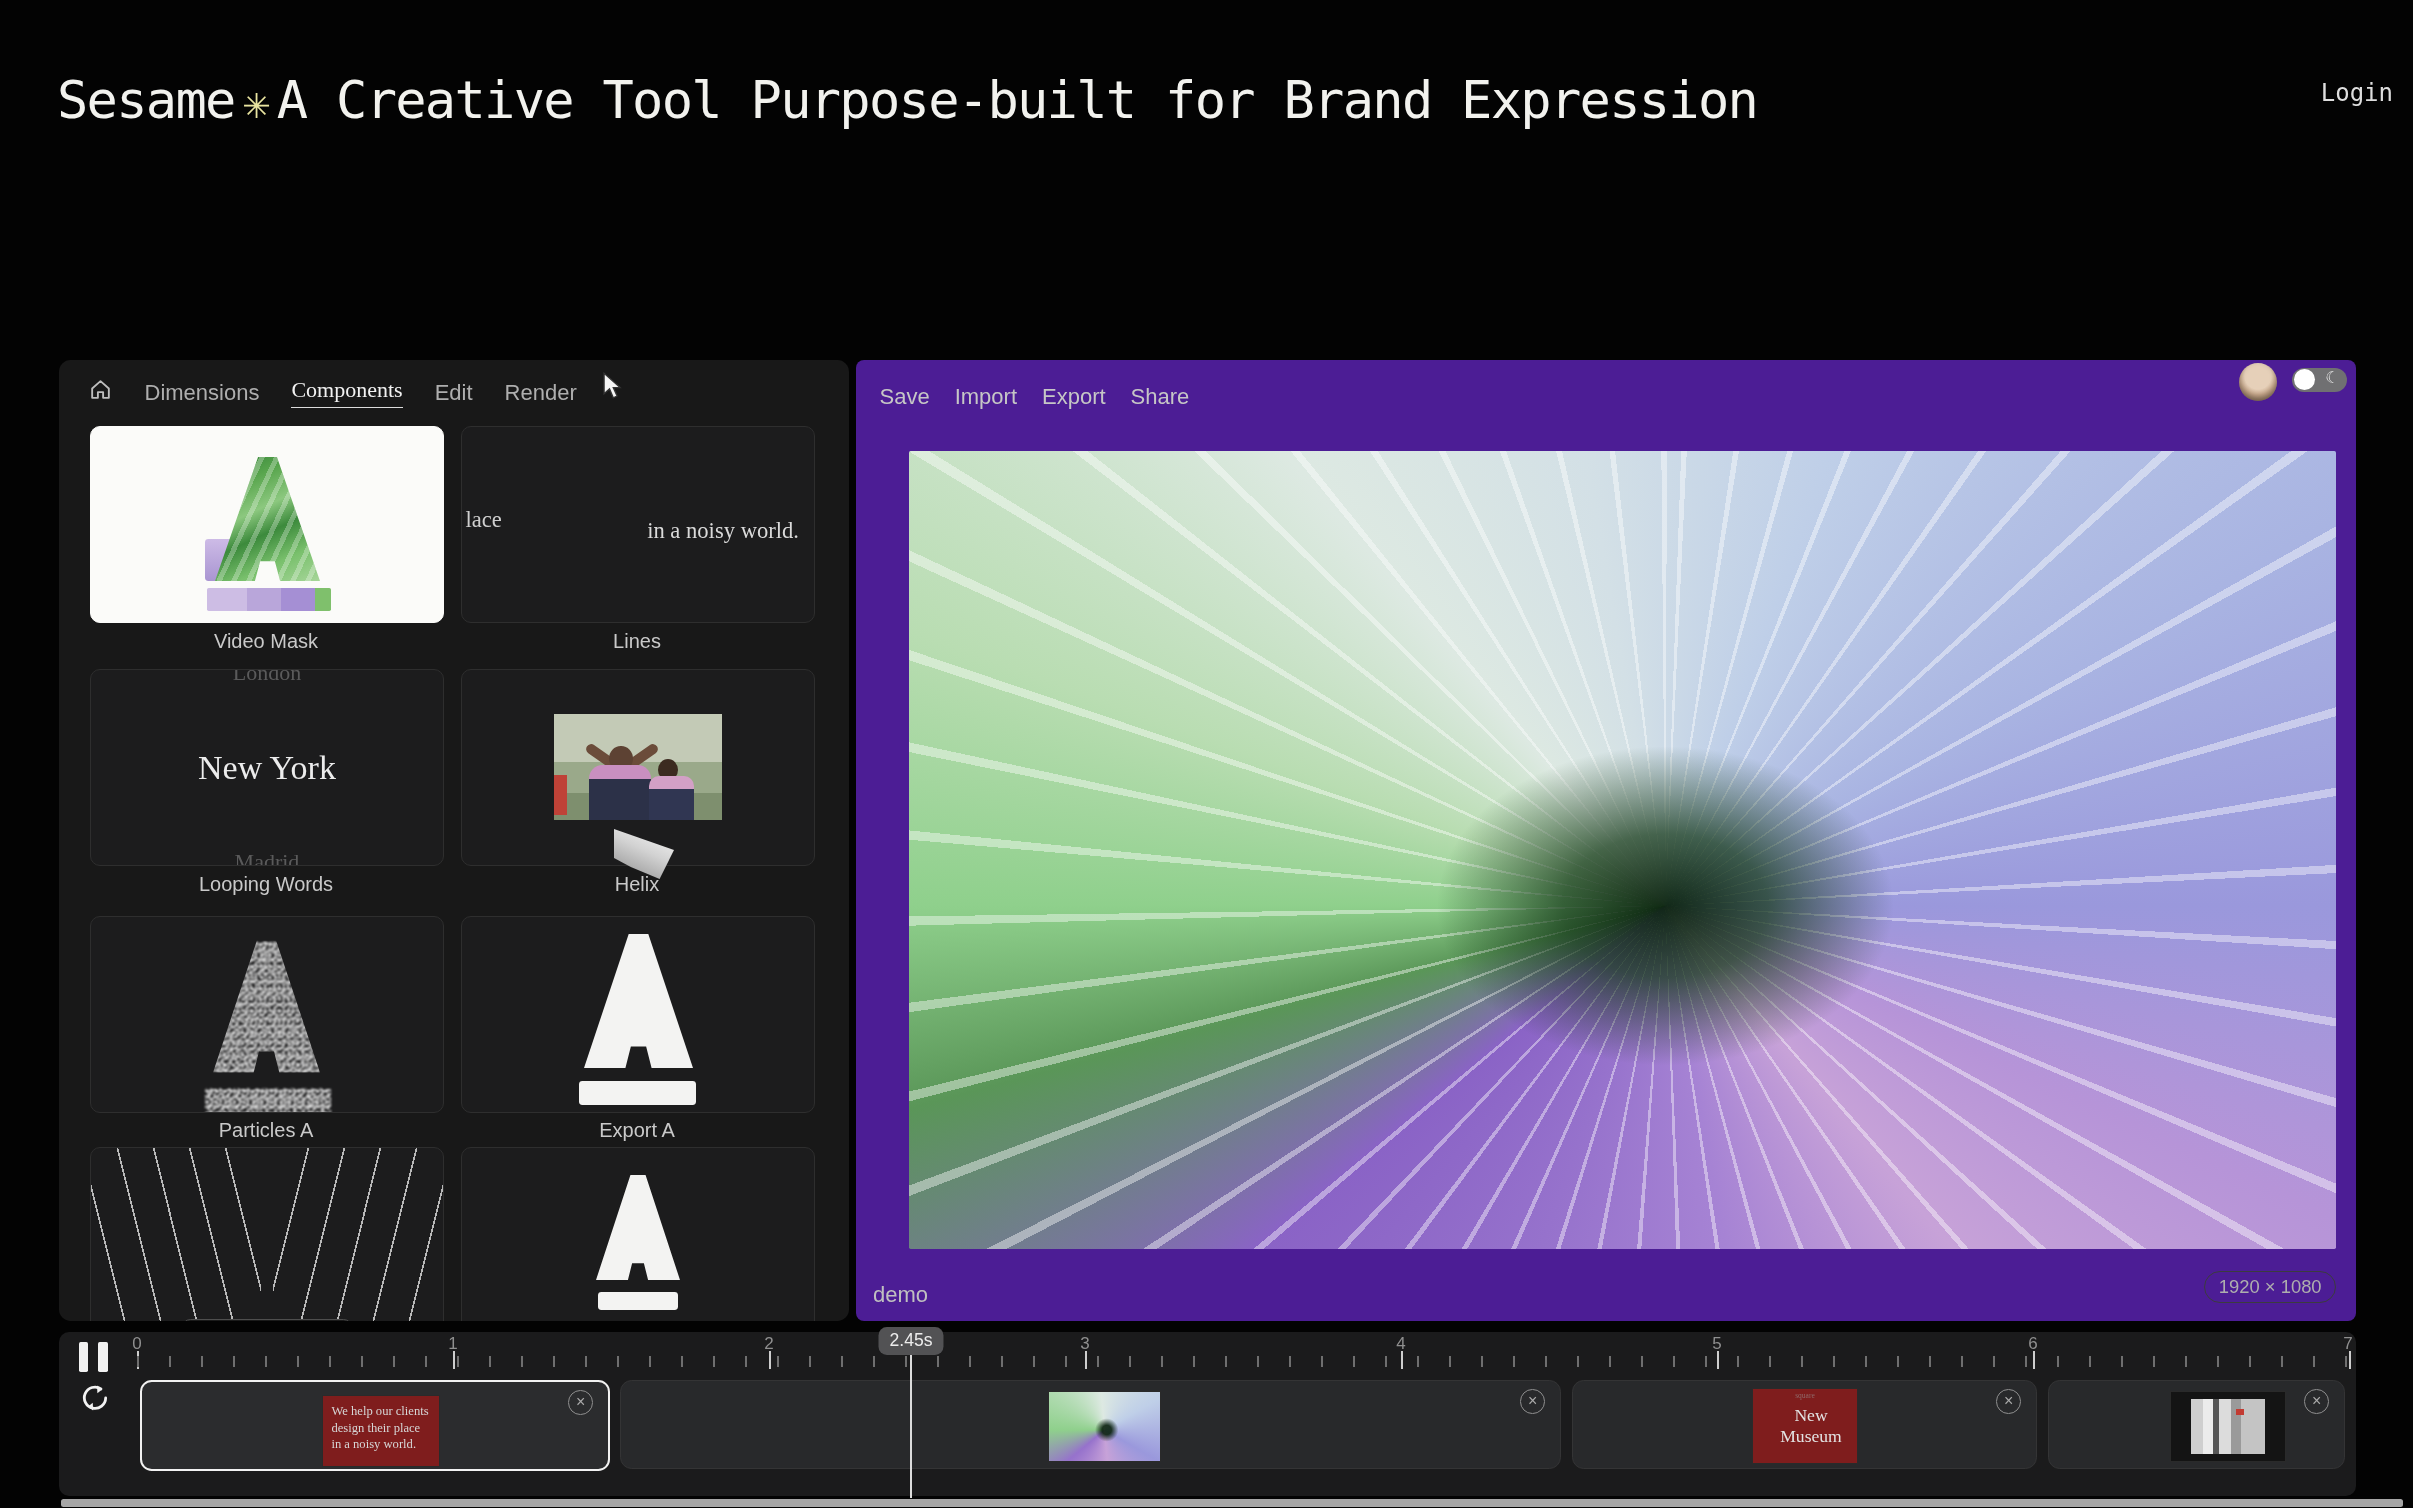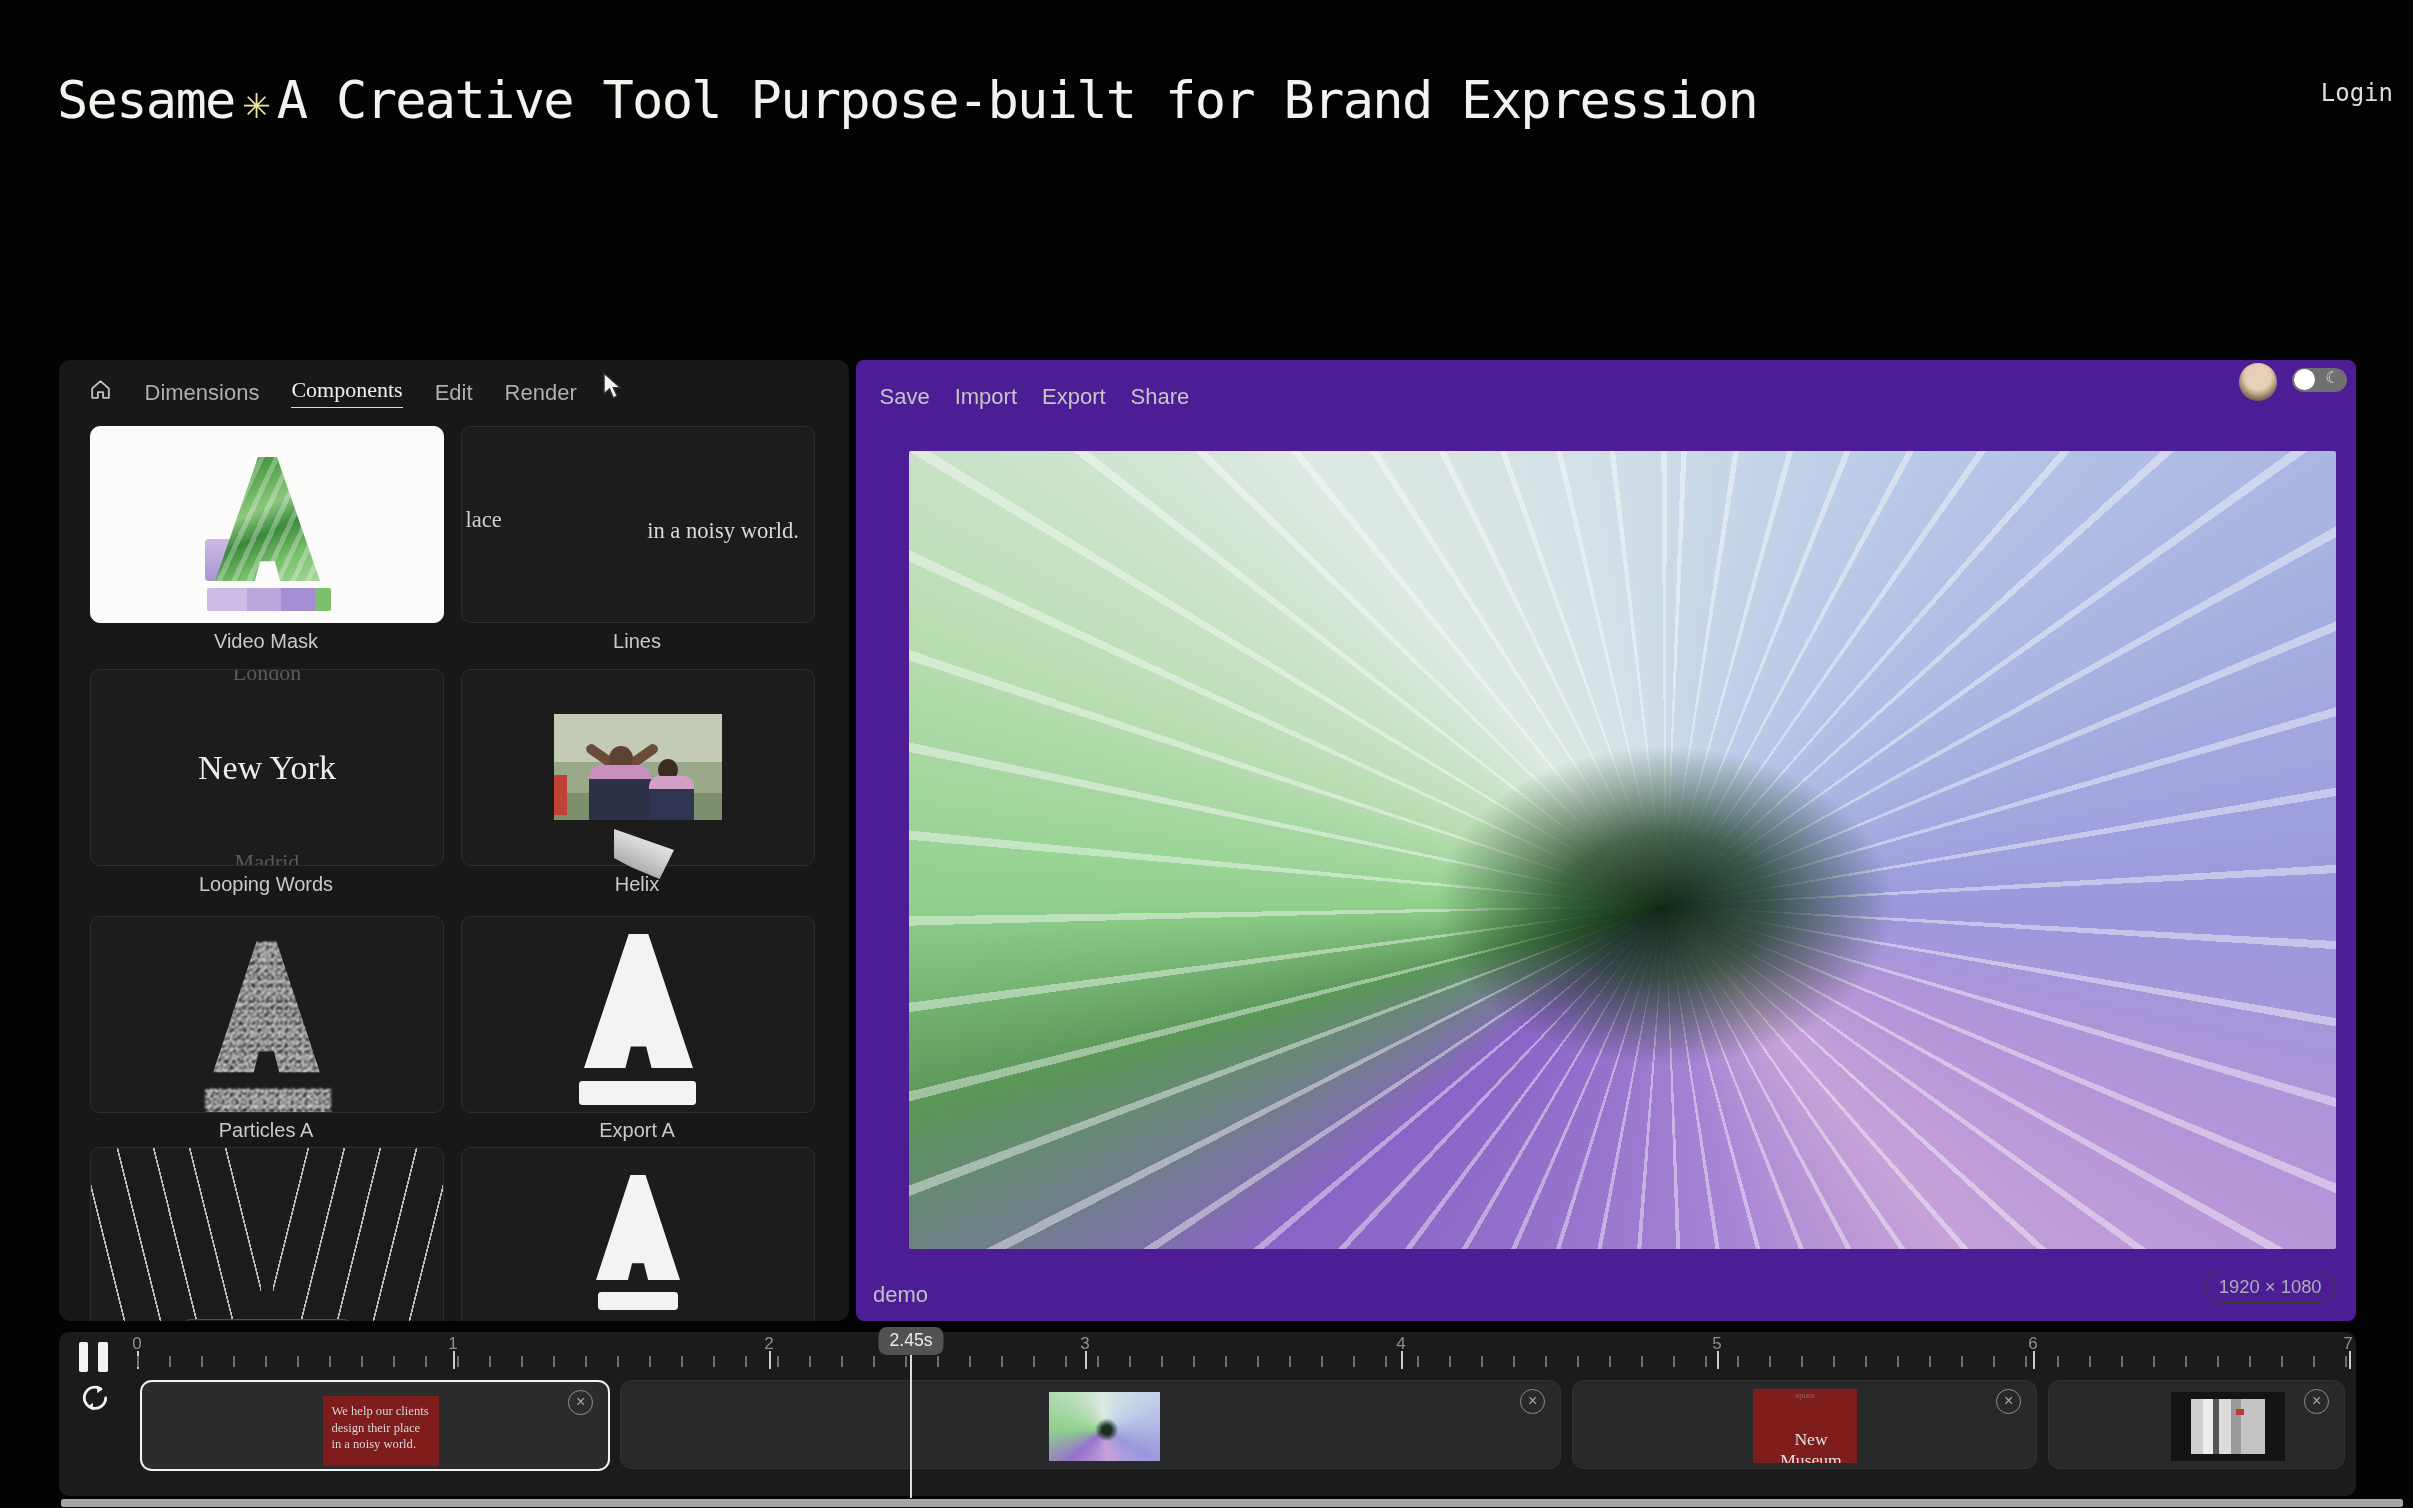--- a/index.html
+++ b/index.html
@@ -107,21 +107,21 @@
   .clip.selected{border:2.5px solid #f2f2f2;background:#2b2c2e;}
   .close-btn{position:absolute;right:15px;top:8.4px;width:22.6px;height:22.6px;border:1.7px solid #8f8f8f;
         border-radius:50%;color:#ababab;font-size:16px;line-height:22px;text-align:center;}
   .thumb{position:absolute;background:#7f1d1d;border:0.8px solid #2a2a2a;overflow:hidden;}
   .t-text{padding:6.7px 8.4px;font-size:12.6px;line-height:1.32;color:#d6d6d6;}
   .t-swirl{background:
       radial-gradient(circle 11.7px at 52% 55%,rgba(10,34,14,.9) 0 40%,rgba(22,58,26,0) 100%),
       conic-gradient(from -90deg at 50% 55%,#8fd08c 0deg,#dde9e2 85deg,#bfcfe8 150deg,#9a98dc 210deg,#c7a2d8 265deg,#9672cc 320deg,#8fd08c 360deg);}
   .t-word-top{position:absolute;left:0;right:0;top:2.5px;text-align:center;font-size:7.5px;color:#9a9a9a;opacity:.6;}
   .t-title{position:absolute;left:12px;right:0;top:50%;transform:translateY(-50%);text-align:center;
-        font-size:17.6px;color:#e3e3e3;margin-top:24px;}
+        font-size:17.6px;color:#e3e3e3;}
   .t-photo-inner{position:absolute;left:20px;right:20px;top:6.7px;bottom:6.7px;
         background:linear-gradient(90deg,#cfcfcf 0 16%,#ececec 16% 30%,#565656 30% 38%,#dcdcdc 38% 54%,#9a9a9a 54% 68%,#c4c4c4 68% 100%);}
   .t-photo-red{position:absolute;right:28%;top:18%;width:8.4px;height:6.7px;background:#c23b32;}
   .bottom-strip{position:absolute;left:61px;top:1499px;width:2342px;height:8.4px;background:#a6a6a6;border-radius:2.5px;}
   .cursor{position:absolute;z-index:40;}
 </style>
 </head>
 <body>
 
 <div class="screen">

